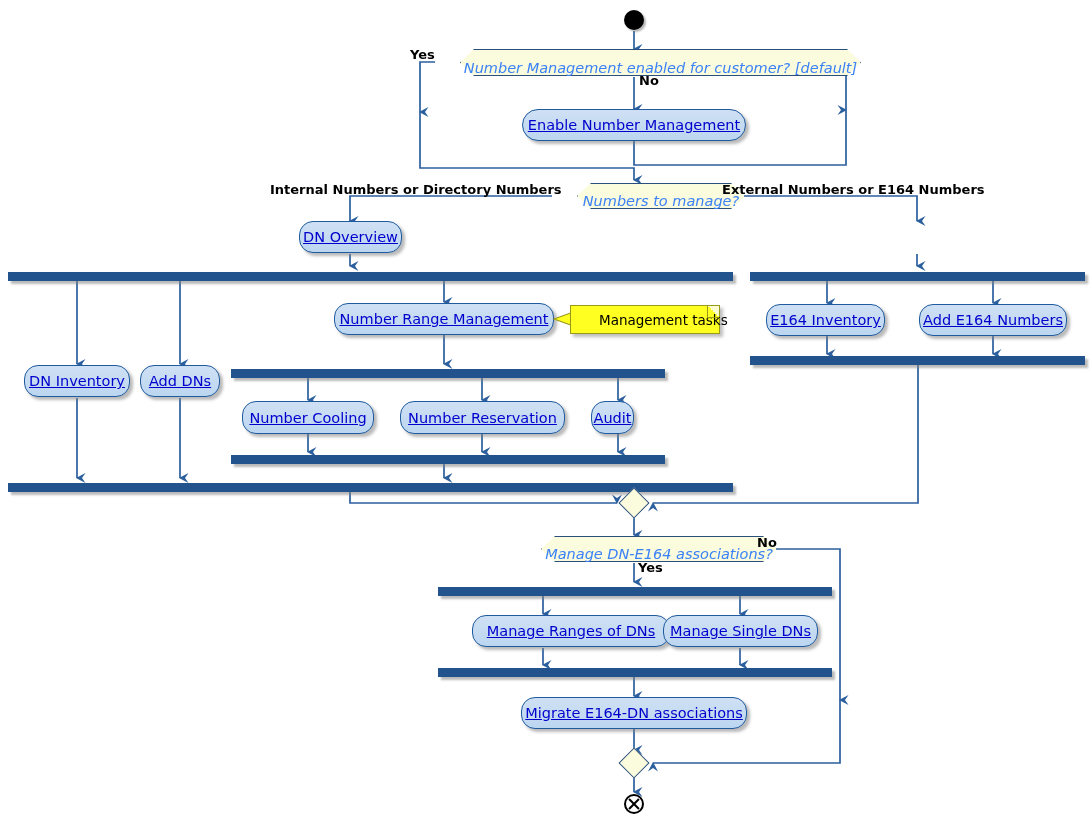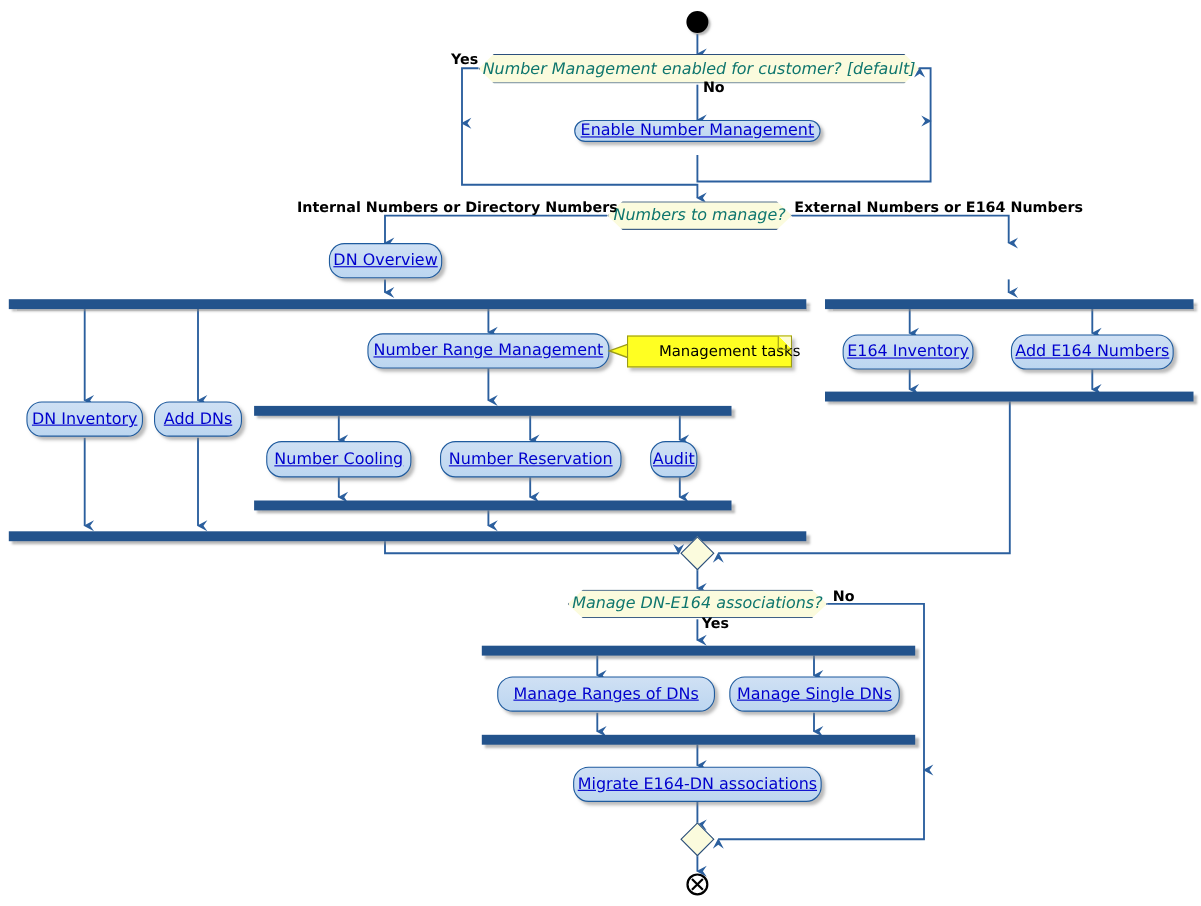--- a/index.html
+++ b/index.html
@@ -42,28 +42,29 @@
     box-shadow: 3px 3px 3px rgba(130,130,130,0.55);
   }
   .node .lbl {
     text-decoration: underline;
     color: #0000cd;
   }
   
   .decision {
     position: absolute;
     box-sizing: border-box;
-    color: #0f766e;
+    color: #3b82f6;
     font-size: 14.5px;
     font-style: italic;
     font-family: "DejaVu Sans", sans-serif;
     display: flex;
-    align-items: center;
+    align-items: flex-end;
     justify-content: center;
     white-space: nowrap;
+    margin-left: 25px;
   }
   .decision .hexbg {
     position: absolute;
     left: 0; top: 0; right: 0; bottom: 0;
     background: #fbfbdd;
     border: 1.3px solid #2b4f7d;
     clip-path: polygon(0% 50%, 14px 0%, calc(100% - 14px) 0%, 100% 50%, calc(100% - 14px) 100%, 14px 100%);
   }
   .decision .hexshadow {
     position: absolute;
@@ -247,21 +248,21 @@
   <div class="start-node" style="left:624px; top:10px;"></div>
 
   <div class="decision" style="left:435px; top:49px; width:401px; height:27px;">
     <span class="hexshadow"></span>
     <span class="hexbg"></span>
     <span class="dtext">Number Management enabled for customer? [default]</span>
   </div>
   <div class="edge-label" style="left:410px; top:47px;">Yes</div>
   <div class="edge-label" style="left:639px; top:73px;">No</div>
 
-  <div class="node" style="left:522px; top:109px; width:224px; height:20px;border-radius:16px;">
+  <div class="node" style="left:522px; top:109px; width:224px; height:32px;border-radius:16px;">
     <span class="lbl">Enable Number Management</span>
   </div>
 
   <div class="decision" style="left:552px; top:183px; width:168px; height:26px;">
     <span class="hexshadow"></span>
     <span class="hexbg"></span>
     <span class="dtext">Numbers to manage?</span>
   </div>
   <div class="edge-label" style="left:270px; top:182px;">Internal Numbers or Directory Numbers</div>
   <div class="edge-label" style="left:722px; top:182px;">External Numbers or E164 Numbers</div>
@@ -319,21 +320,21 @@
   <div class="decision" style="left:516px; top:536px; width:236px; height:26px;">
     <span class="hexshadow"></span>
     <span class="hexbg"></span>
     <span class="dtext">Manage DN-E164 associations?</span>
   </div>
   <div class="edge-label" style="left:757px; top:535px;">No</div>
   <div class="edge-label" style="left:638px; top:560px;">Yes</div>
 
   <div class="bar" style="left:438px; top:587px; width:394px;"></div>
 
-  <div class="node" style="left:452px; top:615px; width:198px; height:32px;">
+  <div class="node" style="left:472px; top:615px; width:198px; height:32px;">
     <span class="lbl">Manage Ranges of DNs</span>
   </div>
   <div class="node" style="left:663px; top:615px; width:155px; height:32px;">
     <span class="lbl">Manage Single DNs</span>
   </div>
 
   <div class="bar" style="left:438px; top:668px; width:394px;"></div>
 
   <div class="node" style="left:521px; top:697px; width:226px; height:32px;">
     <span class="lbl">Migrate E164-DN associations</span>

